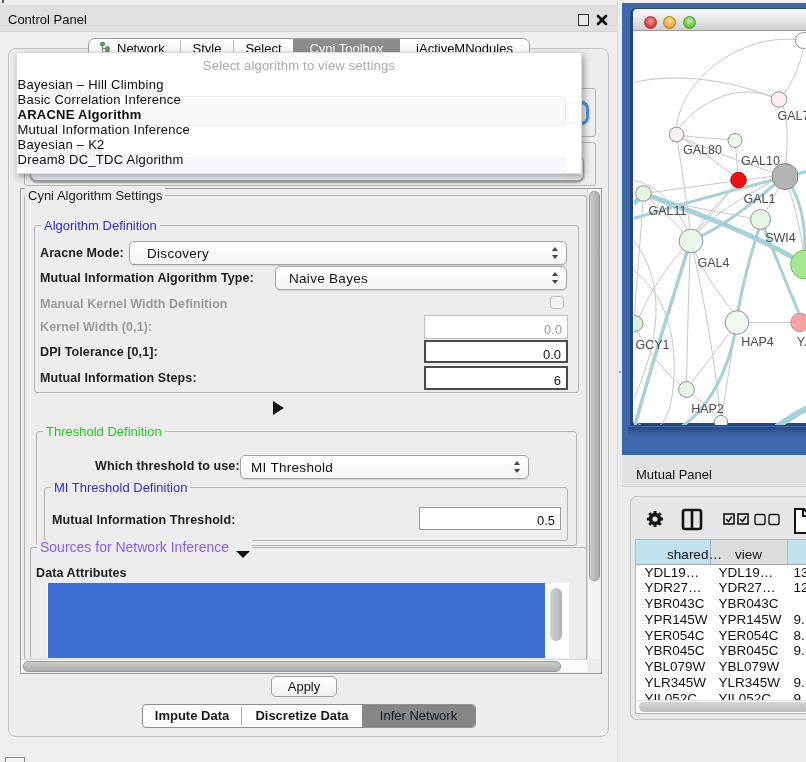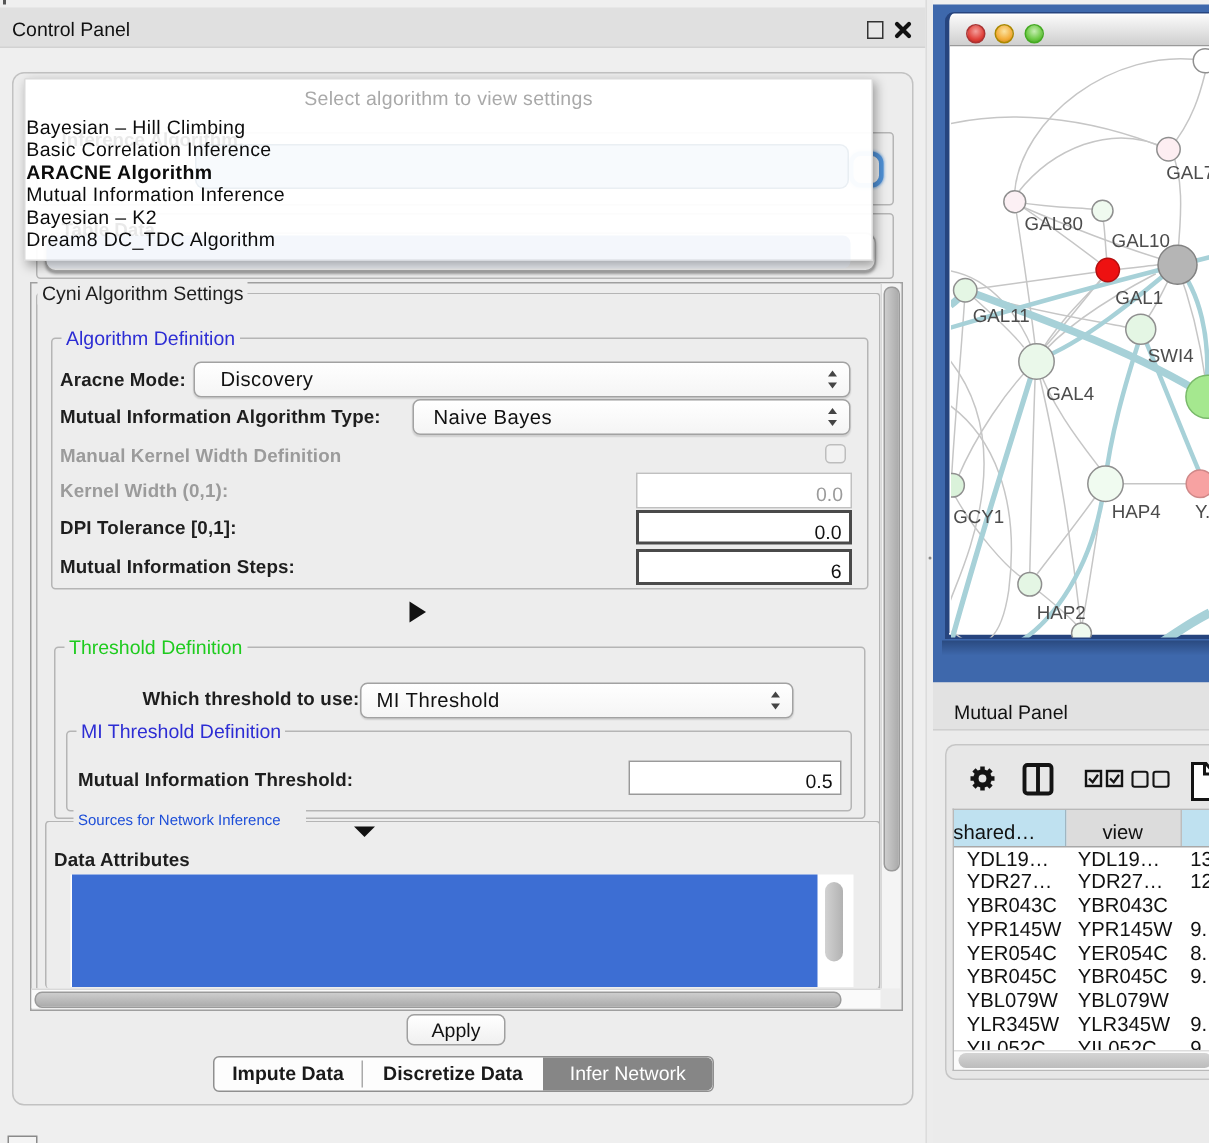--- a/index.html
+++ b/index.html
@@ -40,20 +40,38 @@
   </div>
 
   <div class="abs" style="left:8px;top:48px;width:599px;height:687px;background:#ededed;
        border:1px solid #c2c2c2;border-radius:8px;"></div>
 
   <div class="gbox" style="left:24px;top:88px;width:570px;height:47px;"></div>
   <div class="abs" style="left:566px;top:101px;width:17px;height:18px;border:3px solid #4f90d5;border-radius:8px;background:#e8e8e8;box-shadow:0 0 2px rgba(79,144,213,0.8);"></div>
   <div class="gbox" style="left:24px;top:142px;width:570px;height:42px;"></div>
   <div class="abs" style="left:30px;top:155px;width:552px;height:24px;background:#f2f2f2;border:1px solid #a8a8a8;border-radius:7px;box-shadow:0 1.5px 2px rgba(0,0,0,0.35);"></div>
 
+  <div class="abs" id="toptabs" style="left:88px;top:38px;width:440px;height:19px;background:linear-gradient(#ffffff,#f3f3f3);
+       border:1px solid #9c9c9c;border-radius:7px;font-size:13px;color:#0a0a0a;">
+    <div class="abs" style="left:0;top:0;width:91px;height:19px;line-height:19px;">
+      <svg class="abs" style="left:11px;top:3px" width="12" height="13" viewBox="0 0 12 13">
+        <path d="M2.5 2 L2.5 10 L7 10 M2.5 6.5 L7 6.5" stroke="#888" stroke-width="1.1" fill="none"></path>
+        <circle cx="2.5" cy="2" r="2.1" fill="#53b053" stroke="#2c712c" stroke-width="0.7"></circle>
+        <circle cx="7.5" cy="6.5" r="2.1" fill="#53b053" stroke="#2c712c" stroke-width="0.7"></circle>
+        <circle cx="7.5" cy="10.5" r="2.1" fill="#53b053" stroke="#2c712c" stroke-width="0.7"></circle>
+      </svg>
+      <span style="margin-left:28px;">Network</span>
+    </div>
+    <div class="abs" style="left:91px;top:1px;width:1px;height:17px;background:#bbb;"></div>
+    <div class="abs" style="left:92px;top:0;width:52px;height:19px;line-height:19px;text-align:center;">Style</div>
+    <div class="abs" style="left:144px;top:1px;width:1px;height:17px;background:#bbb;"></div>
+    <div class="abs" style="left:145px;top:0;width:59px;height:19px;line-height:19px;text-align:center;">Select</div>
+    <div class="abs" style="left:204px;top:0;width:107px;height:19px;line-height:19px;text-align:center;background:#8d8d8d;color:#f4f4f4;">Cyni Toolbox</div>
+    <div class="abs" style="left:311px;top:0;width:129px;height:19px;line-height:19px;text-align:center;border-radius:0 7px 7px 0;">jActiveMNodules</div>
+  </div>
 
   <div class="abs" style="left:20px;top:188px;width:580px;height:484px;border:1px solid #9f9f9f;background:#ededed;"></div>
 
   <div class="abs" style="left:587px;top:189px;width:12px;height:470px;background:#f4f4f4;border-left:1px solid #d8d8d8;"></div>
   <div class="abs" style="left:588.5px;top:191px;width:9px;height:388px;border-radius:5px;background:linear-gradient(90deg,#cdcdcd,#ababab);border:0.5px solid #9a9a9a;"></div>
 
   <div class="abs" style="left:21px;top:659px;width:566px;height:12px;background:#fafafa;border-top:1px solid #d8d8d8;"></div>
   <div class="abs" style="left:23px;top:660.5px;width:536px;height:9px;border-radius:5px;background:linear-gradient(#cdcdcd,#ababab);border:0.5px solid #9a9a9a;"></div>
 
   <div class="gbox" style="left:24px;top:195px;width:561px;height:463px;border-bottom:none;border-radius:3px 3px 0 0;">
@@ -92,38 +110,38 @@
       <span class="tx" style="left:10px;">MI Threshold</span>
       <span class="arr"></span>
     </div>
   <div class="gbox" style="left:44px;top:487px;width:522px;height:52px;">
     <span class="gtitle" style="color:#2d2dd4;">MI Threshold Definition</span>
   </div>
   <div class="lbl" style="left:52px;top:513px;">Mutual Information Threshold:</div>
   <div class="field" style="left:419px;top:506.5px;width:135px;height:16px;border:1px solid #9a9a9a;padding:5.5px 5px 0 0;">0.5</div>
 
   <div class="gbox" style="left:30px;top:547px;width:555px;height:111px;border-bottom:none;">
-    <span class="gtitle" style="left:18px;font-size:10px;color:#1d4ed8;">Sources for Network Inference&nbsp;&nbsp;&nbsp;&nbsp;&nbsp;</span>
+    <span class="gtitle" style="left:6px;font-size:14px;color:#8b5cf6;">Sources for Network Inference&nbsp;&nbsp;&nbsp;&nbsp;&nbsp;</span>
   </div>
   <div class="abs" style="left:236px;top:551px;width:0;height:0;border-left:7.5px solid transparent;border-right:7.5px solid transparent;border-top:7.5px solid #111;"></div>
   <div class="lbl" style="left:36px;top:566px;font-size:12.5px;">Data Attributes</div>
 
   <div class="abs" style="left:47px;top:583px;width:522px;height:75px;background:#fff;"></div>
   <div class="abs" style="left:48px;top:583px;width:497px;height:75px;background:#3d6ed3;"></div>
   <div class="abs" style="left:550px;top:588px;width:12px;height:53px;border-radius:6px;background:linear-gradient(90deg,#d2d2d2,#b2b2b2);"></div>
 
   <div class="abs" style="left:271px;top:676px;width:64px;height:19px;background:linear-gradient(#ffffff,#f0f0f0);
       border:1px solid #a0a0a0;border-radius:5px;text-align:center;line-height:19px;font-size:13px;color:#111;">Apply</div>
 
   <div class="abs" style="left:142px;top:704px;width:332px;height:22px;background:#fdfdfd;
       border:1px solid #8f8f8f;border-radius:4px;font-size:13px;font-weight:bold;color:#1a1a1a;">
     <div class="abs" style="left:0;top:0;width:98px;height:22px;line-height:22px;text-align:center;">Impute Data</div>
     <div class="abs" style="left:98px;top:2px;width:1px;height:18px;background:#aaa;"></div>
     <div class="abs" style="left:99px;top:0;width:120px;height:22px;line-height:22px;text-align:center;">Discretize Data</div>
-    <div class="abs" style="left:219px;top:0;width:113px;height:22px;line-height:22px;text-align:center;background:#868686;color:#ffffff;font-weight:normal;border-radius:0 4px 4px 0;">Infer Network</div>
+    <div class="abs" style="left:219px;top:0;width:113px;height:22px;line-height:22px;text-align:center;background:#868686;color:#0f172a;font-weight:normal;border-radius:0 4px 4px 0;">Infer Network</div>
   </div>
 
   <div class="abs" style="left:16px;top:52px;width:564px;height:119.5px;background:rgba(255,255,255,0.96);
        border:1px solid #dadada;box-shadow:2px 3px 7px rgba(0,0,0,0.35);border-radius:1px;">
     <div class="abs" style="left:24px;top:33px;font-size:12.5px;font-weight:bold;color:rgba(40,40,40,0.10);">Inference Algorithm:</div>
     <div class="abs" style="left:113px;top:43px;width:434px;height:28px;border:1.5px solid rgba(60,80,120,0.07);border-radius:6px;background:rgba(210,225,245,0.18);"></div>
     <div class="abs" style="left:24px;top:93px;font-size:12.5px;font-weight:bold;color:rgba(40,40,40,0.10);">Table Data</div>
     <div class="abs" style="left:14px;top:104px;width:536px;height:22px;background:rgba(205,220,240,0.22);border-radius:5px;"></div>
     <div class="abs" style="left:0;top:4.5px;width:564px;text-align:center;color:#a9a9a9;font-size:13px;letter-spacing:0.2px;">Select algorithm to view settings</div>
     <div class="abs" style="left:0.5px;top:24.9px;font-size:13px;color:#0c0c0c;line-height:14.94px;letter-spacing:0.25px;">
@@ -276,21 +294,21 @@
     <path d="M153 1 L162 1 L167 7 L167 25 L153 25 Z" fill="#fff" stroke="#141414" stroke-width="2"></path>
     <path d="M161 1 L161 8 L167 8" fill="none" stroke="#141414" stroke-width="2"></path>
   </svg>
 
   <div class="abs" style="left:12.5px;top:538.5px;width:171.5px;height:173.5px;background:#fff;border:1px solid #b9b9b9;border-right:none;overflow:hidden;">
 
     <div class="abs" style="left:0;top:0;width:74px;height:24px;background:#bfe1f0;border-right:1px solid #9fb6c2;"></div>
     <div class="abs" style="left:75px;top:0;width:76px;height:24px;background:#dcdcdc;border-right:1px solid #bdbdbd;"></div>
     <div class="abs" style="left:152px;top:0;width:20px;height:24px;background:#bfe1f0;"></div>
     <div class="abs" style="left:0;top:24px;width:172px;height:1px;background:#a8a8a8;"></div>
-    <div class="abs" style="left:0;top:7px;width:72px;text-align:left;font-size:13.5px;color:#111;">shared…</div>
+    <div class="abs" style="left:0;top:7px;width:72px;text-align:center;font-size:13.5px;color:#111;padding-left:23px;">shared…</div>
     <div class="abs" style="left:75px;top:7px;width:76px;text-align:center;font-size:13.5px;color:#111;">view</div>
 
     <div class="abs" style="left:9px;top:25px;font-size:13.5px;color:#111;line-height:15.8px;">YDL19…<br>YDR27…<br>YBR043C<br>YPR145W<br>YER054C<br>YBR045C<br>YBL079W<br>YLR345W<br>YIL052C</div>
     <div class="abs" style="left:83px;top:25px;font-size:13.5px;color:#111;line-height:15.8px;">YDL19…<br>YDR27…<br>YBR043C<br>YPR145W<br>YER054C<br>YBR045C<br>YBL079W<br>YLR345W<br>YIL052C</div>
     <div class="abs" style="left:158px;top:25px;font-size:13.5px;color:#111;line-height:15.8px;">13<br>12<br>&nbsp;<br>9.<br>8.<br>9.<br>&nbsp;<br>9.<br>9.</div>
 
     <div class="abs" style="left:0;top:160px;width:172px;height:14px;background:#fbfbfb;border-top:1px solid #ddd;"></div>
     <div class="abs" style="left:3px;top:162px;width:169px;height:10px;border-radius:5px;background:linear-gradient(#d4d4d4,#bcbcbc);"></div>
   </div>
 </div>

